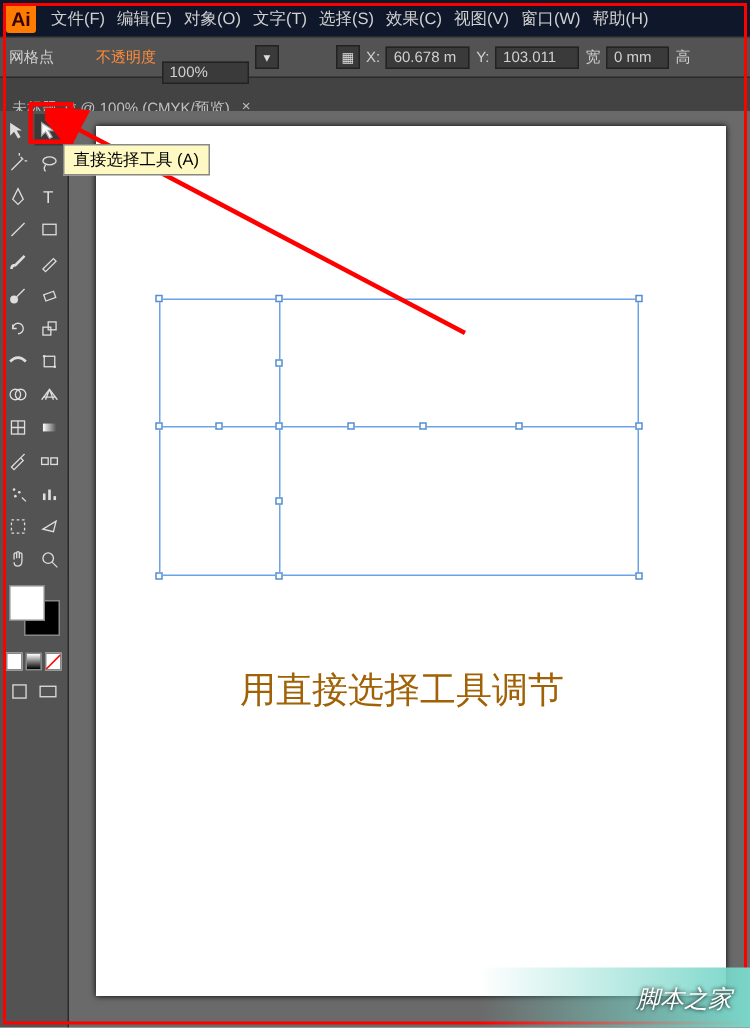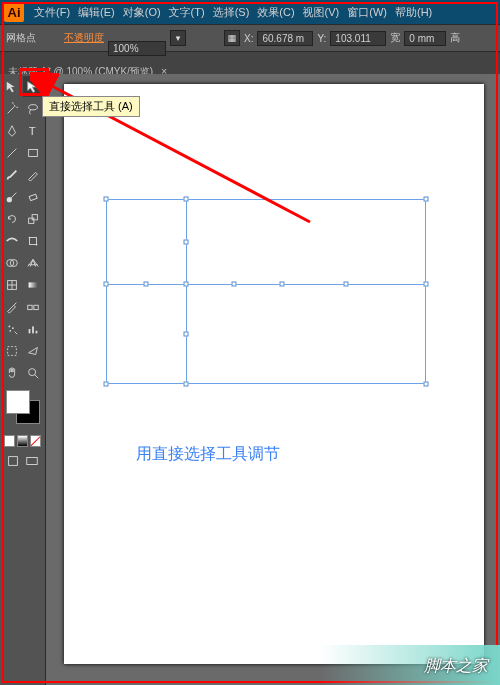--- a/index.html
+++ b/index.html
@@ -1,23 +1,23 @@
 <!DOCTYPE html>
 <html><head>
 <meta charset="utf-8">
 <style>
 * { margin: 0; padding: 0; box-sizing: border-box; font-family: "Microsoft YaHei", Arial, sans-serif; }
 body { width: 500px; height: 685px; background: #535353; overflow: hidden; position: relative; }
 
-.menubar { height: 24px; background: #0c4a6e; display: flex; align-items: center; padding: 0 4px; color: #d0d0d0; font-size: 11px; text-align: right; }
+.menubar { height: 24px; background: #0f172a; display: flex; align-items: center; padding: 0 4px; color: #d0d0d0; font-size: 11px; text-align: right; }
 .ai-logo { width: 20px; height: 20px; background: #ff7c00; color: #330000; font-weight: bold; font-size: 13px; display: flex; align-items: center; justify-content: center; border-radius: 2px; margin-right: 6px; }
 .menu-item { padding: 0 4px; cursor: pointer; }
 
 .options-bar { height: 28px; background: #535353; border-top: 1px solid #2a2a2a; border-bottom: 1px solid #2a2a2a; display: flex; align-items: center; padding: 0 6px; color: #d0d0d0; font-size: 10px; gap: 4px; }
-.opacity-orange { color: #ff8c3a; text-decoration: underline; }
+.opacity-orange { color: #ff8c3a; }
 .num-field { background: #3a3a3a; border: 1px solid #222; color: #d0d0d0; padding: 1px 4px; width: 56px; font-size: 10px; }
 .icon-btn { width: 16px; height: 16px; background: #3a3a3a; border: 1px solid #222; display: inline-flex; align-items: center; justify-content: center; font-size: 9px; color: #ddd; cursor: pointer; }
 
 .doc-tab { height: 40px; background: #434343; display: flex; align-items: center; padding: 0 8px; color: #c0c0c0; font-size: 10px; border-bottom: 1px solid #2a2a2a; }
 .doc-tab .close { margin-left: 8px; cursor: pointer; }
 
 .workspace { position: absolute; top: 74px; left: 0; right: 0; bottom: 0; display: flex; }
 
 .toolbar { width: 46px; background: #535353; padding: 2px; display: flex; flex-direction: column; gap: 1px; border-right: 1px solid #2a2a2a; }
 .tool-row { display: flex; gap: 1px; }
@@ -27,21 +27,21 @@
 
 .red-box { position: absolute; border: 3px solid #ff0000; pointer-events: none; }
 
 .tooltip { position: absolute; top: 96px; left: 42px; background: #fef9c3; border: 1px solid #888; padding: 2px 6px; font-size: 11px; color: #000; z-index: 10; }
 
 .canvas-area { flex: 1; background: #6a6a6a; position: relative; overflow: hidden; }
 .artboard { position: absolute; top: 10px; left: 18px; width: 420px; height: 580px; background: #fff; box-shadow: 0 0 4px #000; }
 .grid { position: absolute; top: 115px; left: 42px; width: 320px; height: 185px; }
 .grid-line { position: absolute; background: transparent; border: 1px solid #6ba3e8; }
 .anchor { position: absolute; width: 5px; height: 5px; background: #fff; border: 1px solid #548dd4; transform: translate(-50%, -50%); }
-.canvas-caption { position: absolute; top: 360px; left: 72px; color: #3b82f6; font-size: 16px; }
+.canvas-caption { position: absolute; top: 360px; left: 96px; color: #a16207; font-size: 24px; }
 
 .red-arrow { position: absolute; z-index: 9; pointer-events: none; }
 
 .color-swatches { padding: 2px; }
 .fs-swatch { width: 36px; height: 36px; position: relative; margin: 4px 2px; }
 .fs-back { position: absolute; top: 10px; left: 10px; width: 24px; height: 24px; background: #000; border: 1px solid #888; }
 .fs-front { position: absolute; top: 0; left: 0; width: 24px; height: 24px; background: #fff; border: 1px solid #888; }
 .mini-row { display: flex; gap: 2px; padding: 2px; }
 .mini-sq { width: 12px; height: 12px; border: 1px solid #888; }
 

